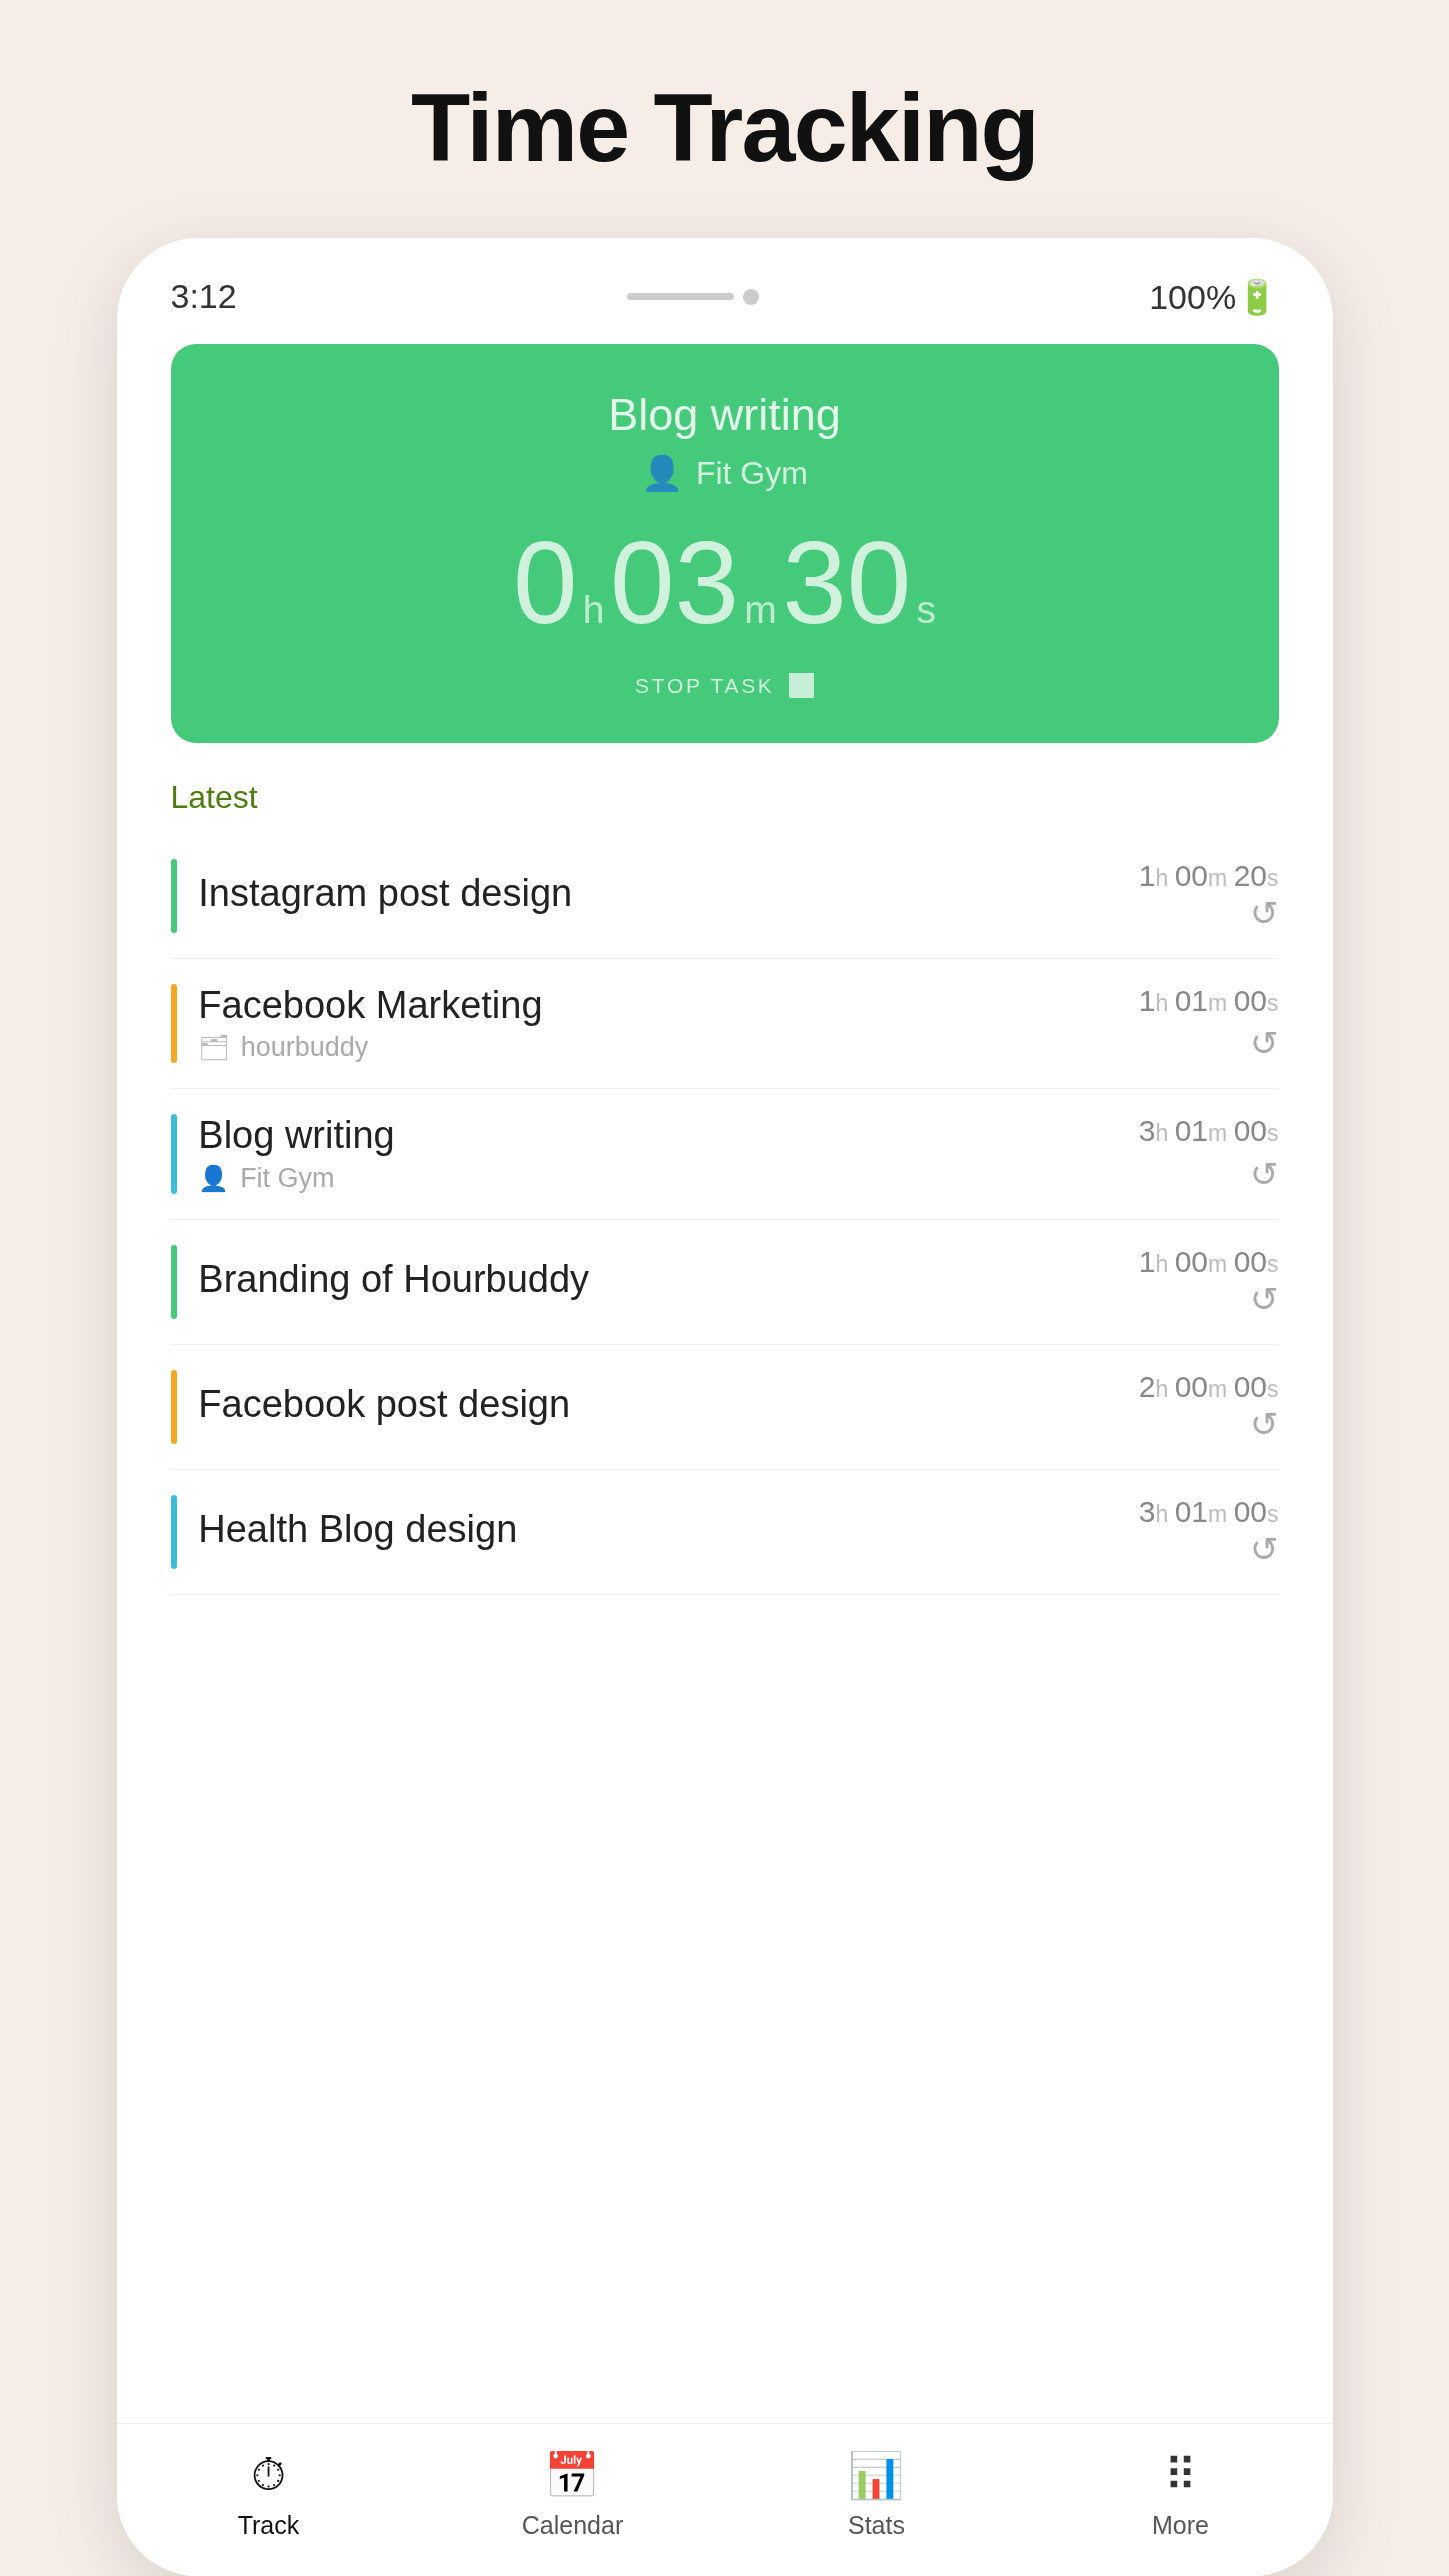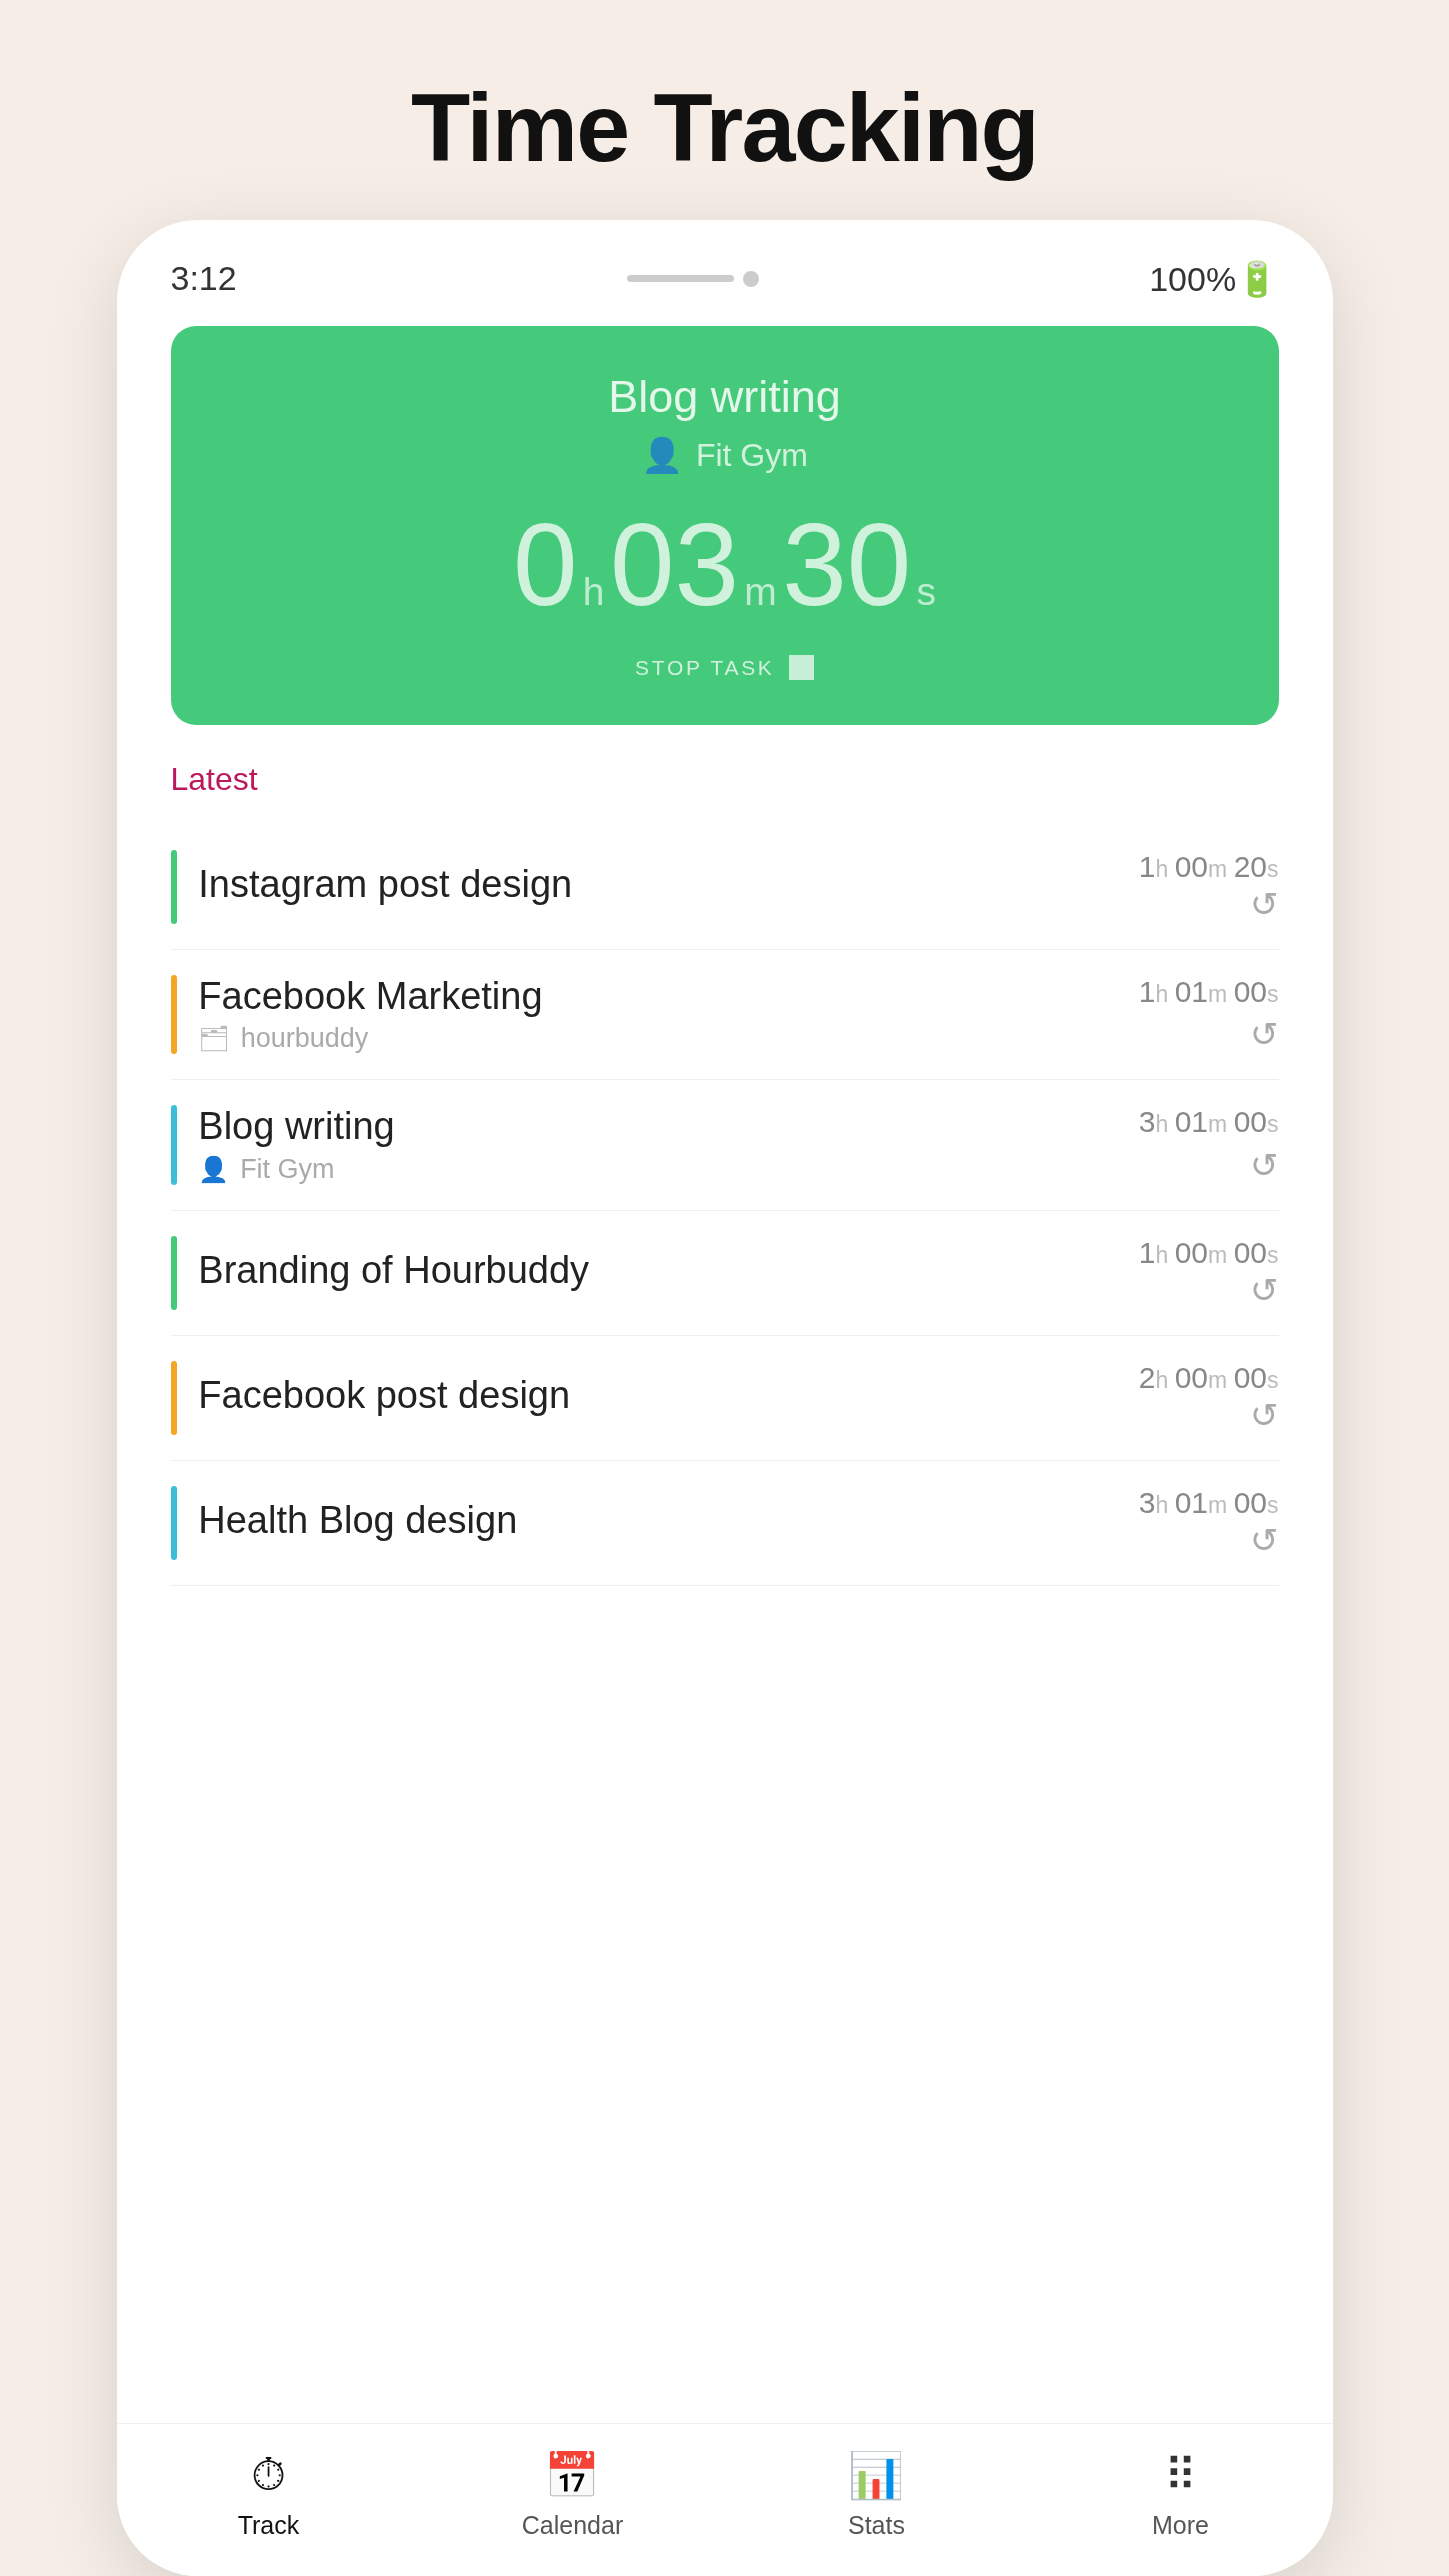--- a/index.html
+++ b/index.html
@@ -15,21 +15,21 @@
       overflow: hidden;
     }
 
     .page-title {
       font-size: 97px;
       font-weight: 900;
       color: #111;
       text-align: center;
       line-height: 1.15;
       padding-top: 72px;
-      padding-bottom: 36px;
+      padding-bottom: 54px;
       letter-spacing: -1.8px;
     }
 
     .phone-wrapper {
       width: 1216px;
       background: #fff;
       border-radius: 81px;
       box-shadow: 0 18px 72px rgba(0,0,0,0.12);
       overflow: hidden;
       display: flex;
@@ -134,23 +134,23 @@
     }
 
     
     .latest-section {
       padding: 36px 54px 0;
       flex: 1;
       overflow: hidden;
     }
     .latest-label {
       font-size: 32px;
-      color: #be185d;
+      color: #4d7c0f;
       font-weight: 400;
-      margin-bottom: 27px;
+      margin-bottom: 18px;
     }
 
     
     .task-list {
       display: flex;
       flex-direction: column;
     }
     .task-item {
       display: flex;
       align-items: stretch;

